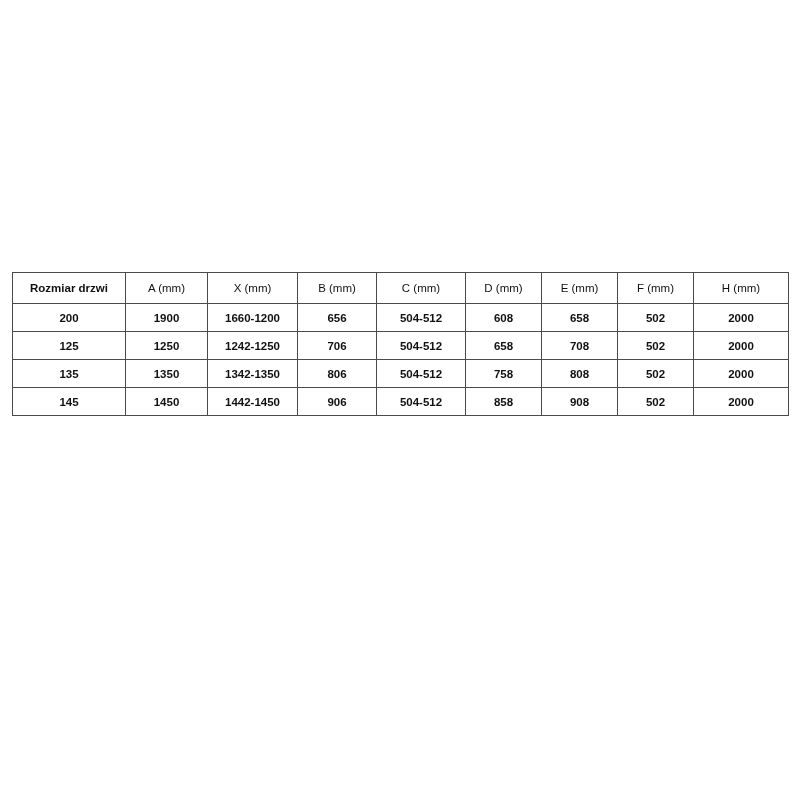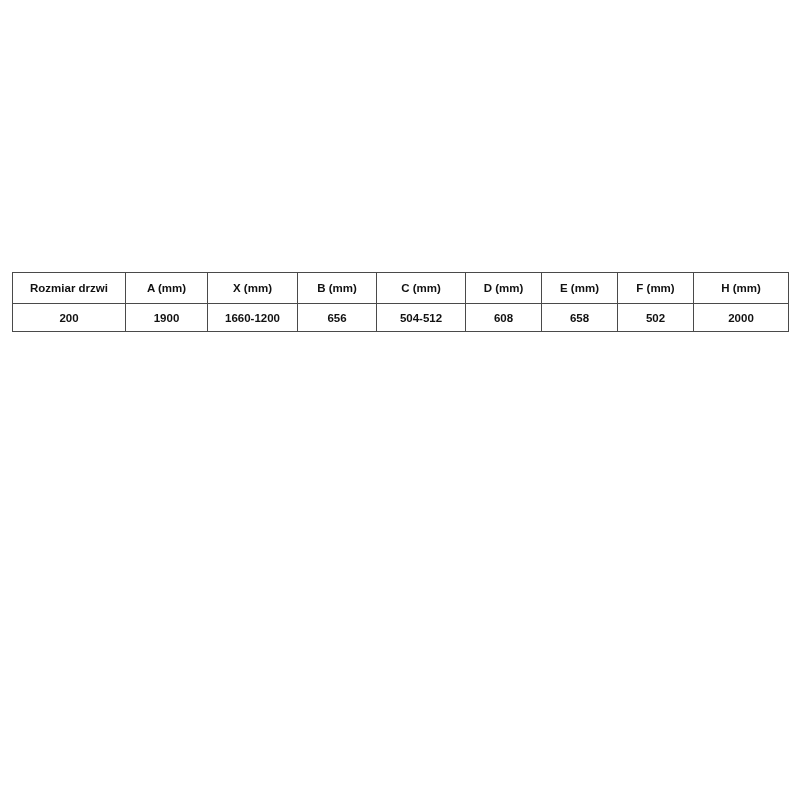--- a/index.html
+++ b/index.html
@@ -33,21 +33,21 @@
     height: 27px;
     text-align: center;
     vertical-align: middle;
     font-size: 11.5px;
     color: #111111;
     padding: 0 2px;
     white-space: nowrap;
     overflow: hidden;
   }
   table.spec-table thead th {
-    font-weight: bold;
+    font-weight: normal;
     height: 30px;
     font-size: 11.5px;
   }
   table.spec-table thead th.first-col,
   table.spec-table tbody td.first-col {
     font-weight: bold;
   }
   table.spec-table tbody td {
     font-weight: bold;
   }
@@ -97,16 +97,49 @@
           <td class="first-col">200</td>
           <td>1900</td>
           <td>1660-1200</td>
           <td>656</td>
           <td>504-512</td>
           <td>608</td>
           <td>658</td>
           <td>502</td>
           <td>2000</td>
         </tr>
+        <tr>
+          <td class="first-col">125</td>
+          <td>1250</td>
+          <td>1242-1250</td>
+          <td>706</td>
+          <td>504-512</td>
+          <td>658</td>
+          <td>708</td>
+          <td>502</td>
+          <td>2000</td>
+        </tr>
+        <tr>
+          <td class="first-col">135</td>
+          <td>1350</td>
+          <td>1342-1350</td>
+          <td>806</td>
+          <td>504-512</td>
+          <td>758</td>
+          <td>808</td>
+          <td>502</td>
+          <td>2000</td>
+        </tr>
+        <tr>
+          <td class="first-col">145</td>
+          <td>1450</td>
+          <td>1442-1450</td>
+          <td>906</td>
+          <td>504-512</td>
+          <td>858</td>
+          <td>908</td>
+          <td>502</td>
+          <td>2000</td>
+        </tr>
       </tbody>
     </table>
   </div>
 </div>
 
 </body></html>

